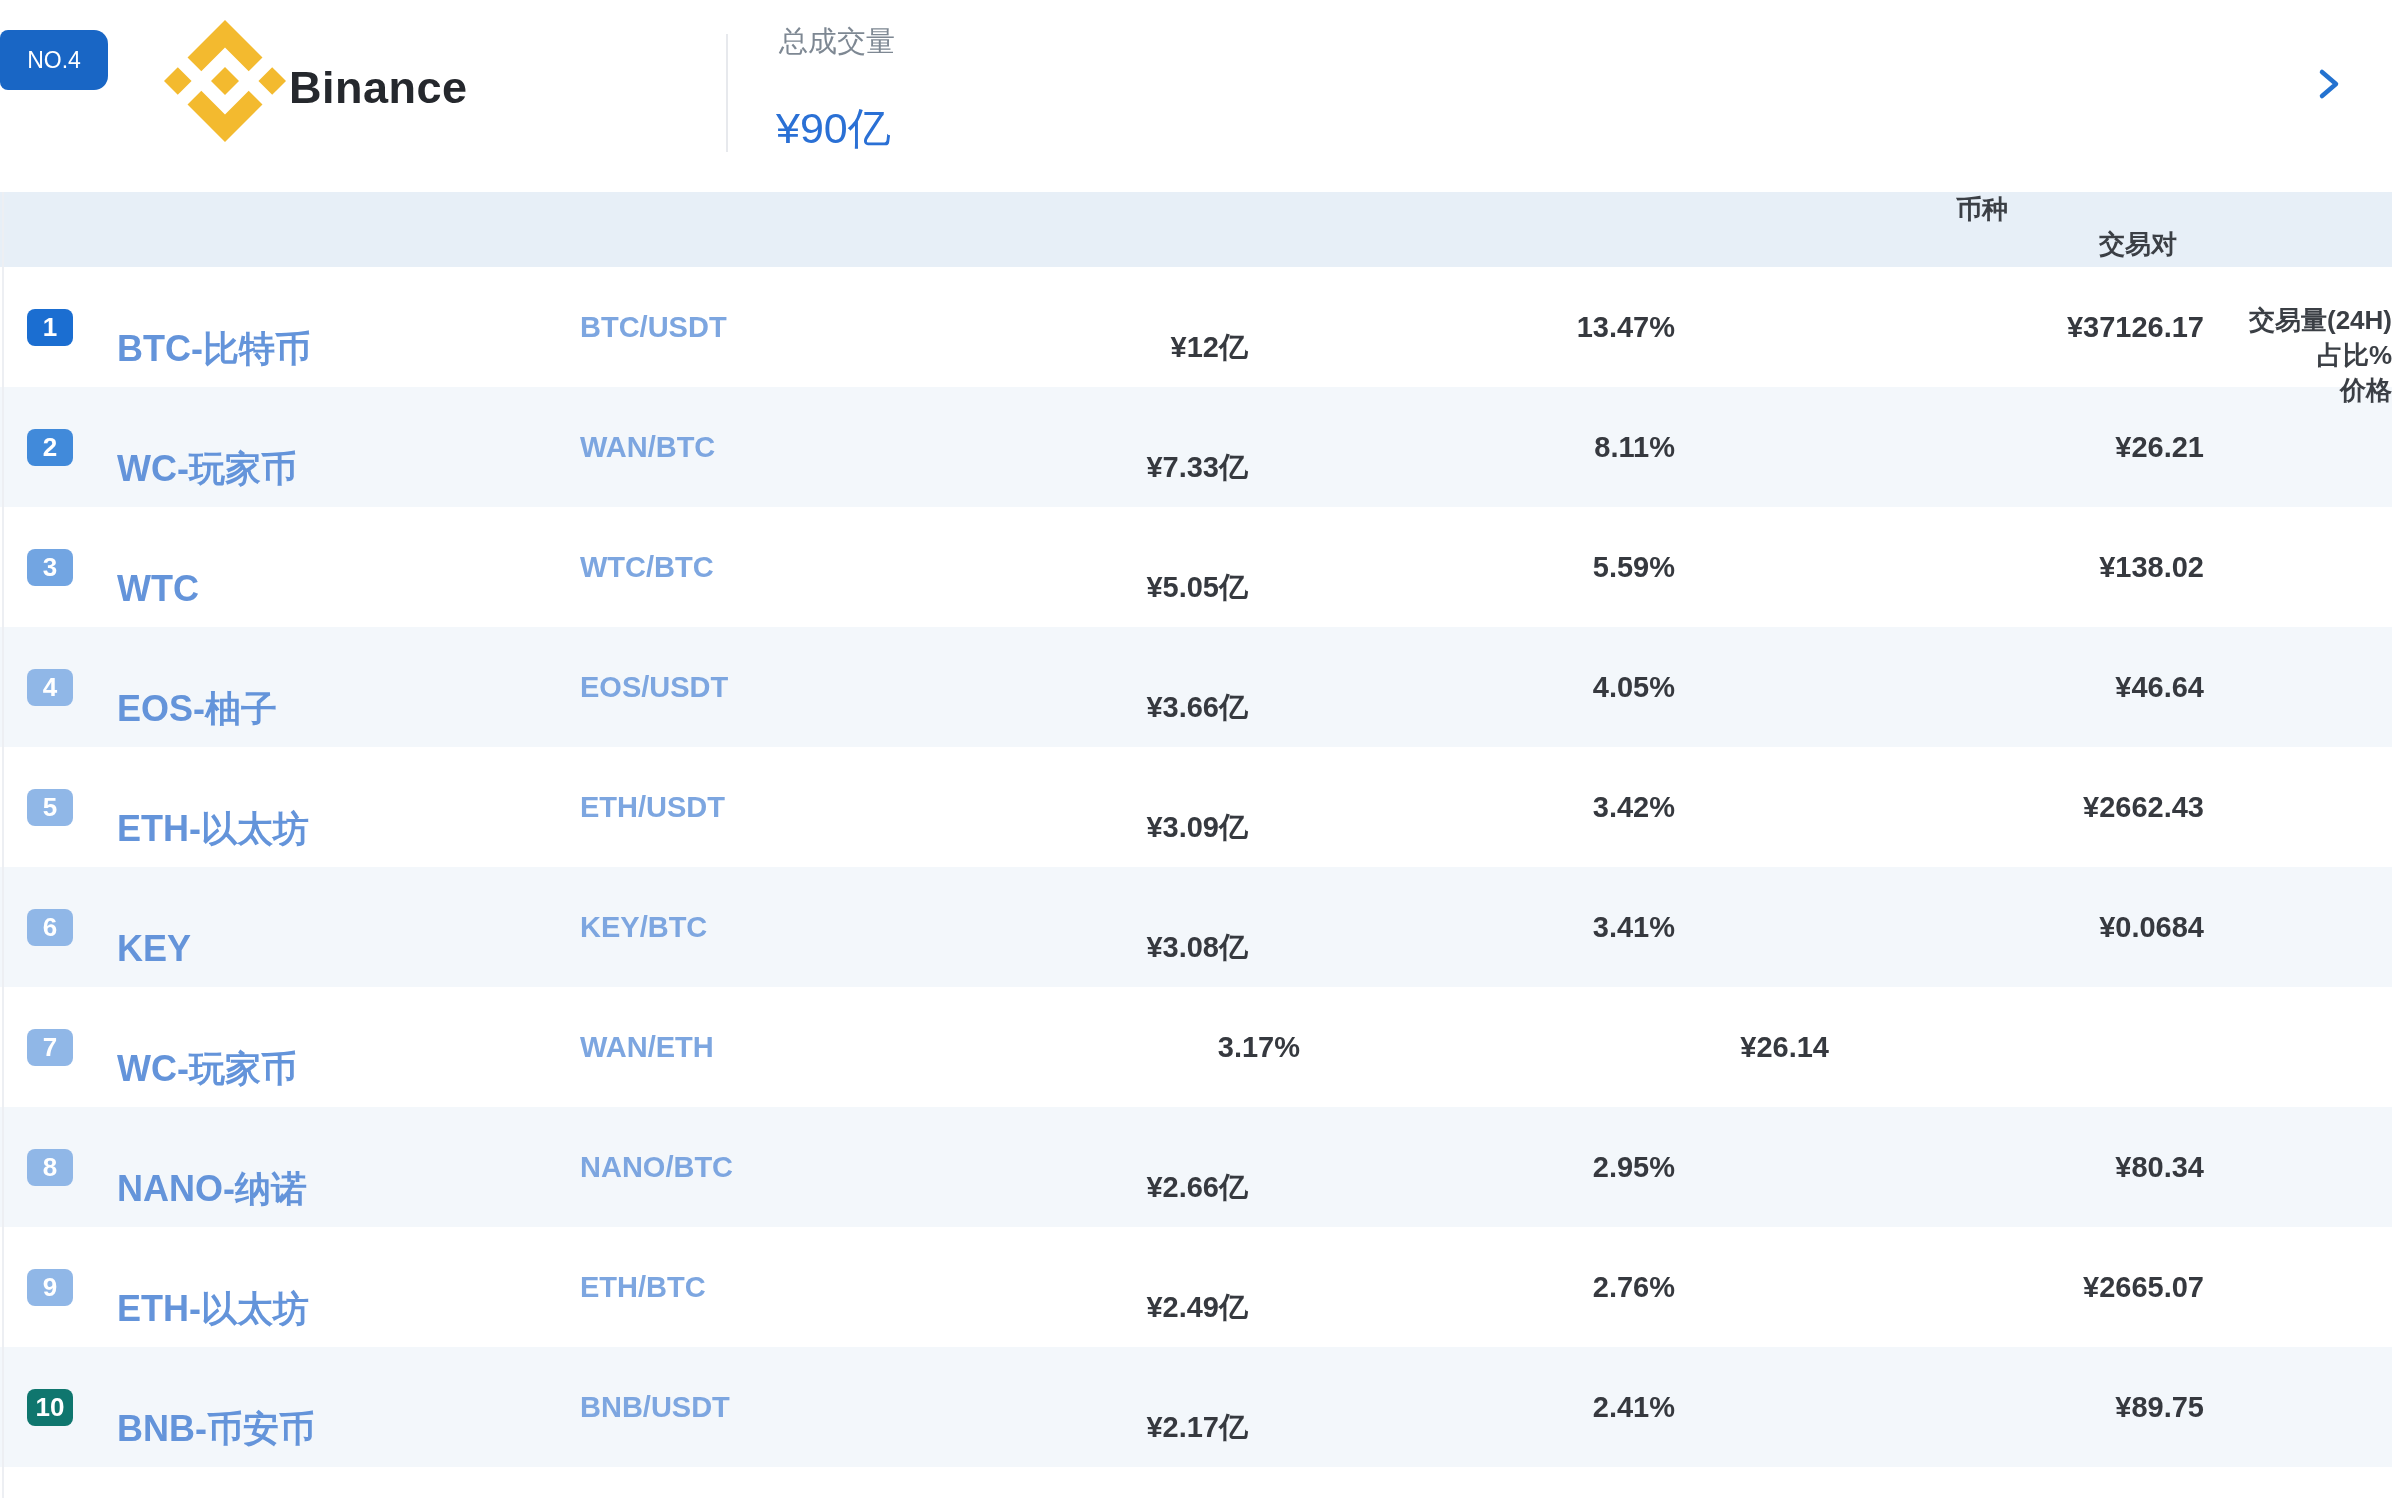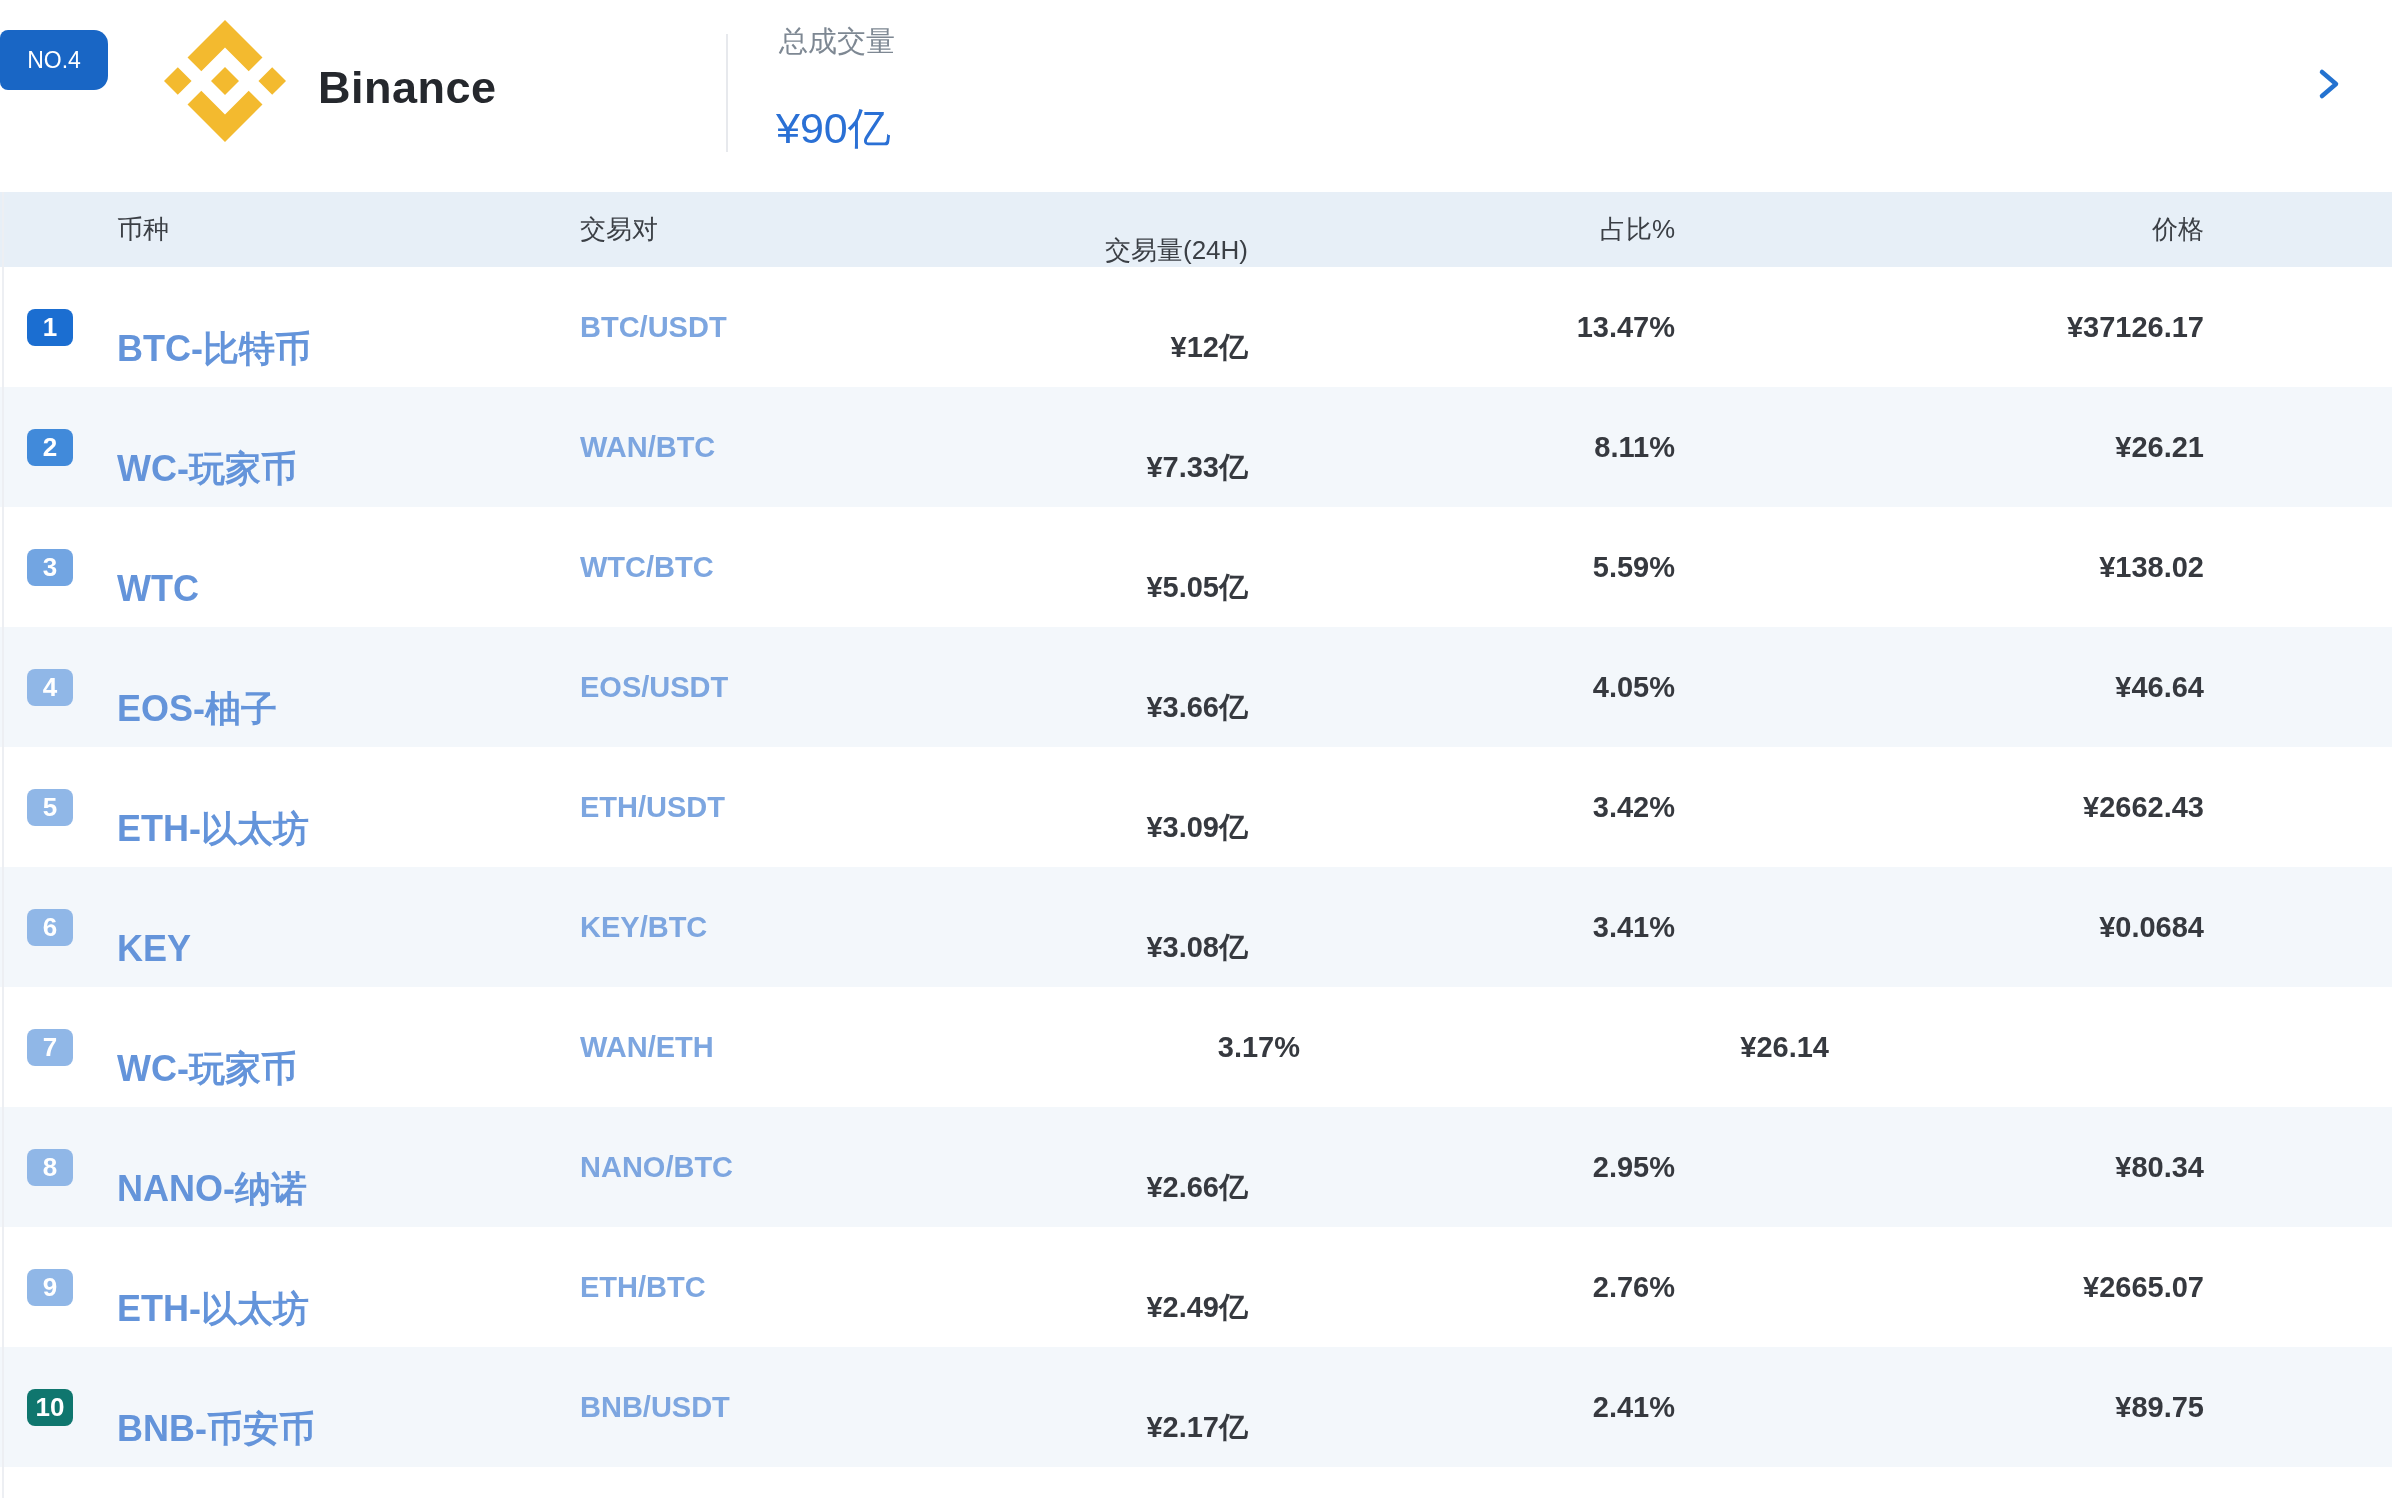--- a/index.html
+++ b/index.html
@@ -21,35 +21,35 @@
     position:absolute; left:0; top:30px;
     width:108px; height:60px;
     background:#1966c5; color:#fff;
     font-size:23px;
     border-radius:8px 14px 14px 8px;
     display:flex; align-items:center; justify-content:center;
     z-index:3;
   }
   .logo-icon { position:absolute; left:164px; top:20px; width:122px; height:122px; }
   .exchange-name {
-    position:absolute; left:318px; top:0; height:176px;
+    position:absolute; left:289px; top:0; height:176px;
     display:flex; align-items:center;
     font-size:45px; font-weight:bold; color:#25282d;
     letter-spacing:0.5px;
   }
   .header-divider { position:absolute; left:726px; top:34px; width:2px; height:118px; background:#e7e9ed; }
   .volume-label { position:absolute; left:779px; top:22px; font-size:29px; color:#7e8893; }
   .volume-value { position:absolute; left:776px; top:100px; font-size:43px; color:#2a70d5; }
   .chevron-btn { position:absolute; right:43px; top:64px; width:40px; height:40px; cursor:pointer; }
 
   
   .thead {
     height:75px; background:#e7eff7;
-    display:flex; align-items:center;
-    font-size:26px; font-weight:400; color:#3b3f45;
+    display:flex; align-items:flex-end;
+    font-size:26px; font-weight:700; color:#3b3f45;flex-direction:column;
   }
   .trow { height:120px; display:flex; align-items:center; background:#ffffff; }
   .trow.alt { background:#f3f7fb; }
 
   .c-rank  { width:90px;  box-sizing:border-box; padding-left:27px; flex:none; }
   .c-name  { width:463px; box-sizing:border-box; padding-left:27px; flex:none; }
   .c-pair  { width:320px; box-sizing:border-box; padding-left:27px; flex:none; }
   .c-vol   { width:375px; text-align:right; flex:none;margin-top:41px; }
   .c-share { width:427px; text-align:right; flex:none; }
   .c-price { width:529px; text-align:right; flex:none; }

